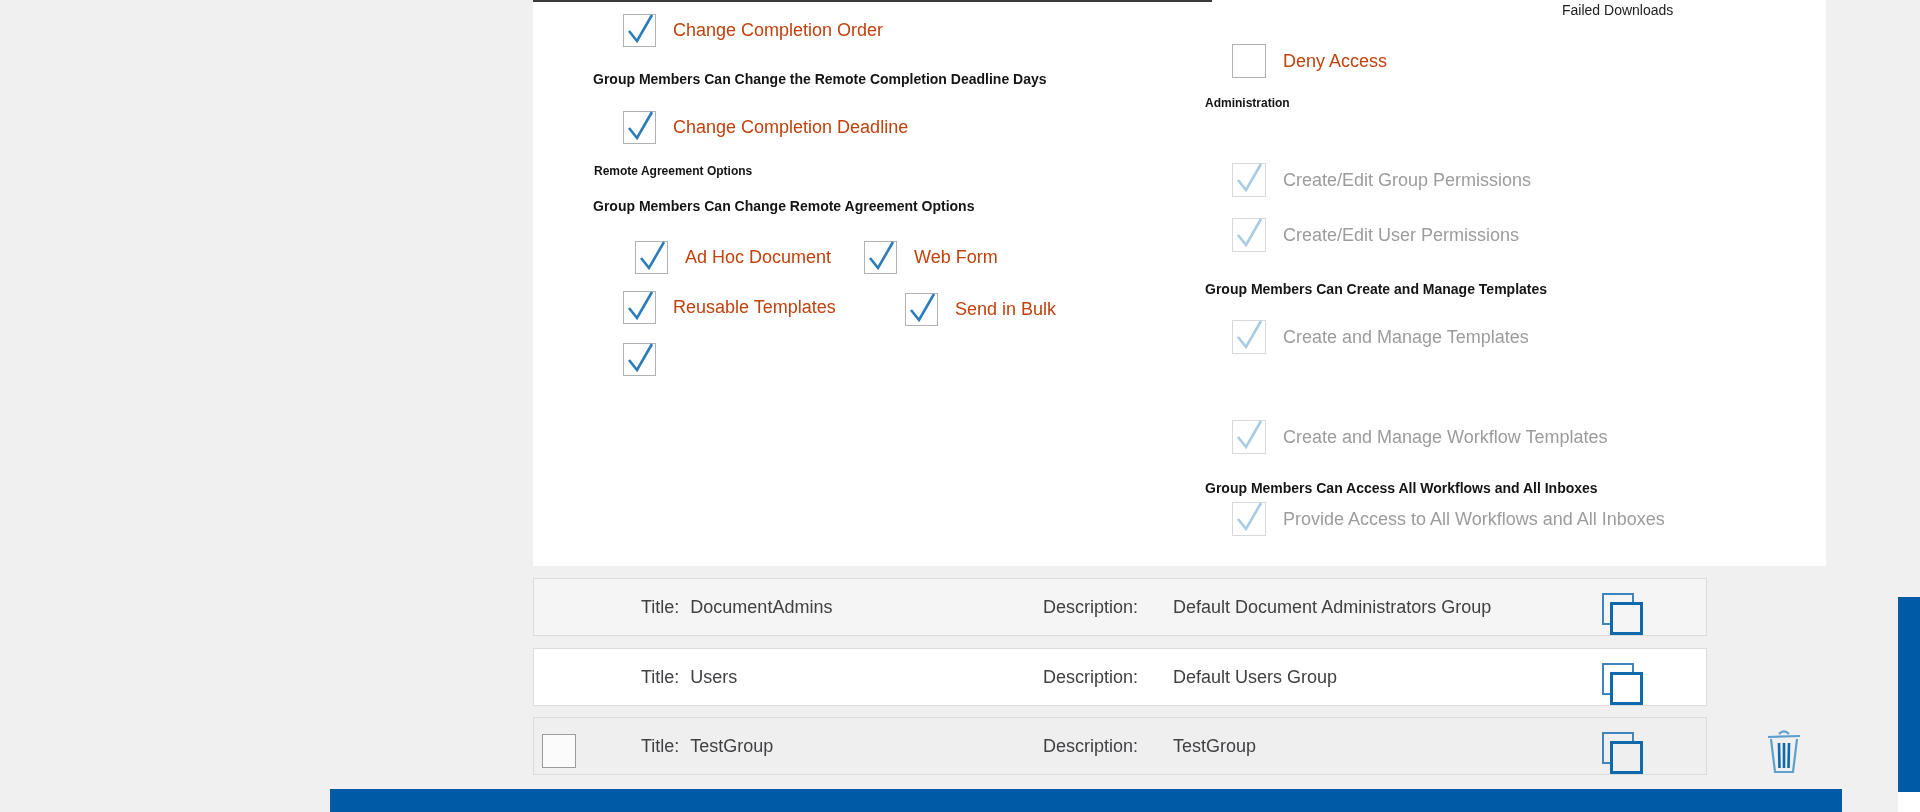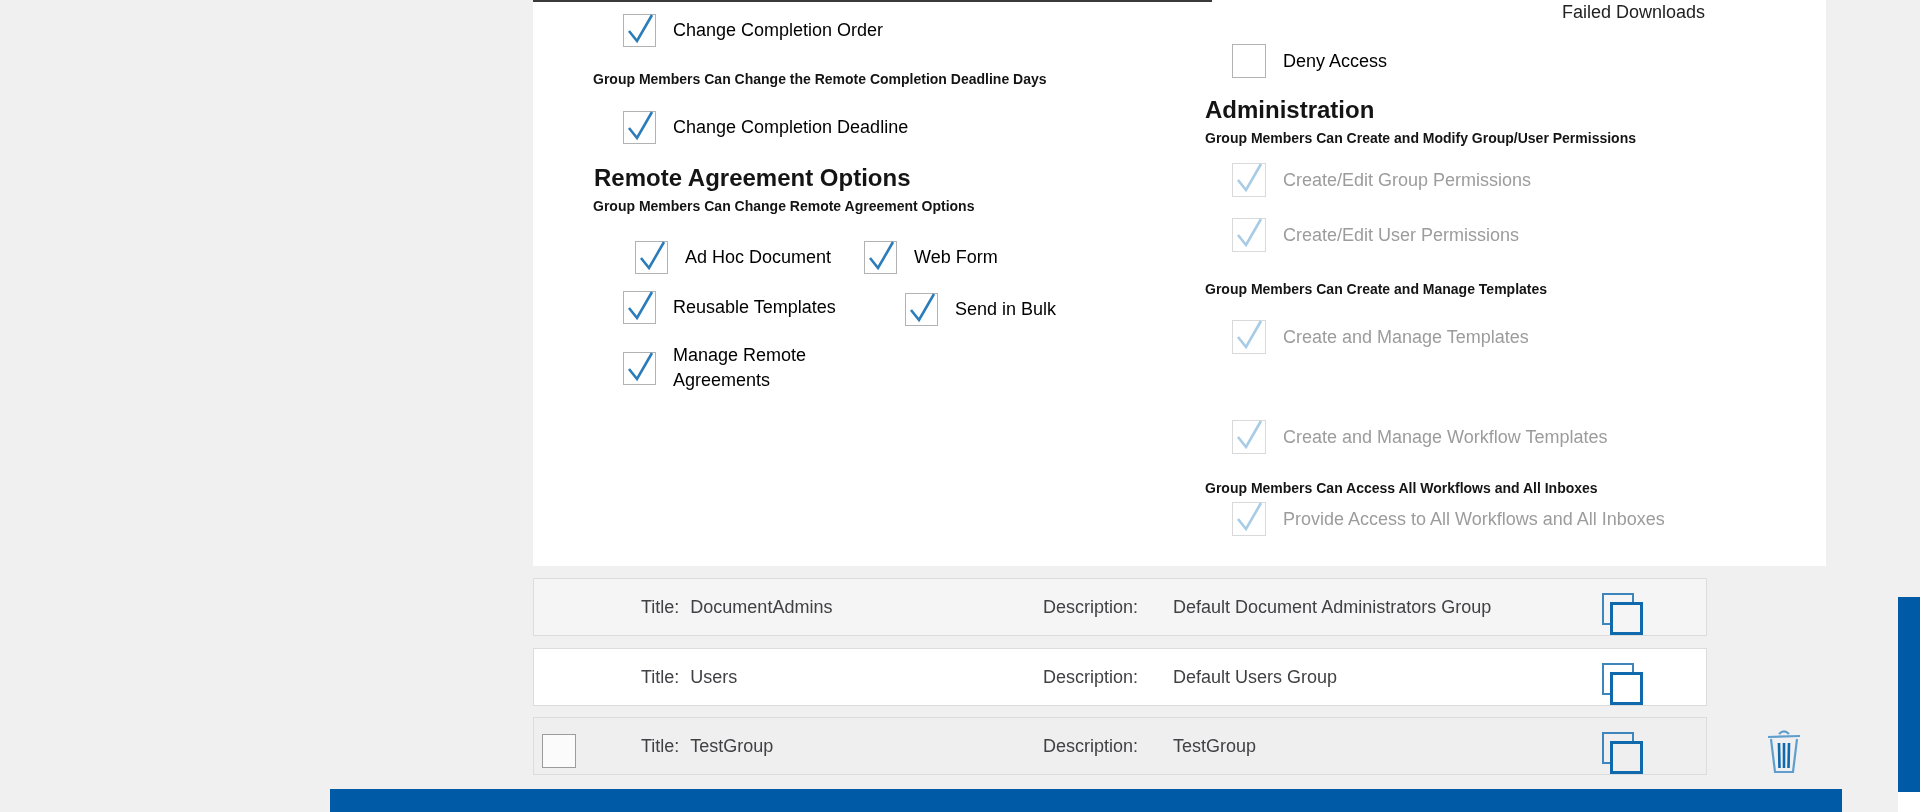--- a/index.html
+++ b/index.html
@@ -17,41 +17,41 @@
   #panel{
     left:533px;top:0;width:1293px;height:566px;
     background:#ffffff;
   }
   #top-divider{
     left:533px;top:0;width:679px;height:2px;background:#3a3a3a;
   }
 
   
   .section-heading{
-    font-size:24px;font-weight:bold;color:#141414;white-space:nowrap;
+    font-size:12px;font-weight:bold;color:#141414;white-space:nowrap;
   }
   .sub-header{
     font-size:14px;font-weight:bold;color:#141414;white-space:nowrap;
   }
   .plain-text{
-    font-size:18px;color:#222;white-space:nowrap;
+    font-size:14px;color:#222;white-space:nowrap;
   }
 
   
   .cb{
     position:absolute;display:flex;align-items:center;
   }
   .cb .box{
     position:relative;width:31px;height:31px;flex:0 0 auto;
     background:#fff;border:1px solid #b2b2b2;
   }
   .cb .box svg{position:absolute;left:2px;top:-6px;overflow:visible;}
   .cb .check-stroke{stroke:#2b7cba;stroke-width:2.6;fill:none;}
   .cb .cb-label{
-    margin-left:17px;font-size:18px;color:#000000;line-height:25px;
+    margin-left:17px;font-size:18px;color:#c2410c;line-height:25px;
   }
   .cb.disabled .box{border-color:#d9d9d9;}
   .cb.disabled .check-stroke{stroke:#a8cbe6;}
   .cb.disabled .cb-label{color:#9c9c9c;}
   .cb .wrap{white-space:normal;width:140px;}
 
   
   .group-row{
     left:533px;width:1174px;height:58px;
     border:1px solid #dcdcdc;box-sizing:border-box;
@@ -163,35 +163,33 @@
     </span>
     <span class="cb-label">Send in Bulk</span>
   </div>
 
   <div class="cb" style="left:623px;top:343px;">
     <span class="box">
       <svg width="28" height="38">
         <polyline class="check-stroke" points="3,22 11,32 26,6"></polyline>
       </svg>
     </span>
-    <span class="cb-label wrap">Manage Remote Agreements</span>
   </div>
 
   <div class="abs plain-text" style="left:1562px;top:2px;">Failed Downloads</div>
 
   <div class="cb unchecked" style="left:1232px;top:44px;">
     <span class="box" style="width:32px;height:32px;">
       
     </span>
     <span class="cb-label">Deny Access</span>
   </div>
 
   <div class="abs section-heading" style="left:1205px;top:96px;">Administration</div>
 
-  <div class="abs sub-header" style="left:1205px;top:130px;">Group Members Can Create and Modify Group/User Permissions</div>
 
   <div class="cb disabled" style="left:1232px;top:163px;">
     <span class="box" style="width:32px;height:32px;">
       <svg width="28" height="38">
         <polyline class="check-stroke" points="3,22 11,32 26,6"></polyline>
       </svg>
     </span>
     <span class="cb-label">Create/Edit Group Permissions</span>
   </div>
 

